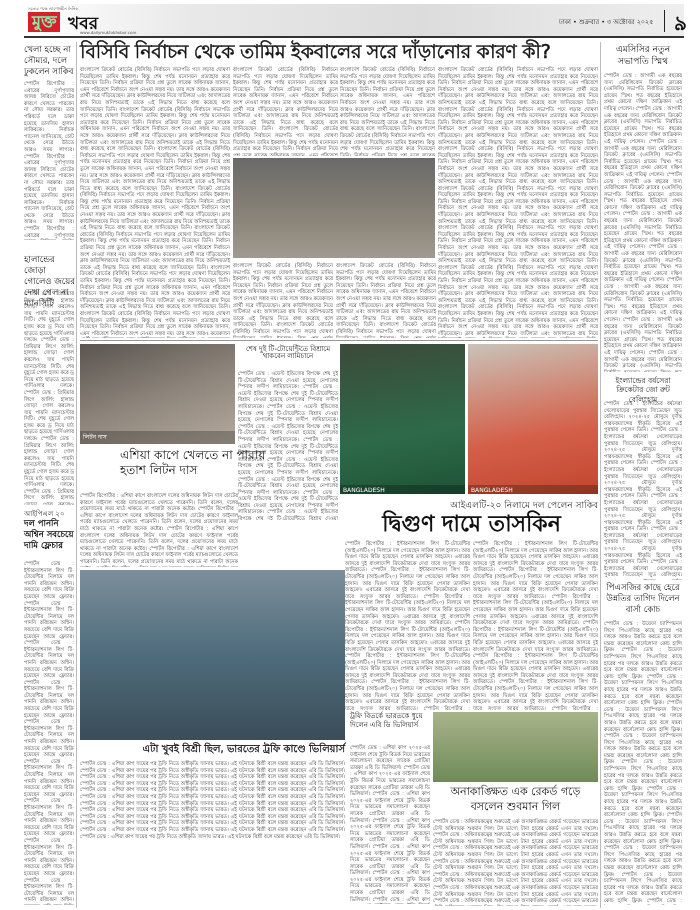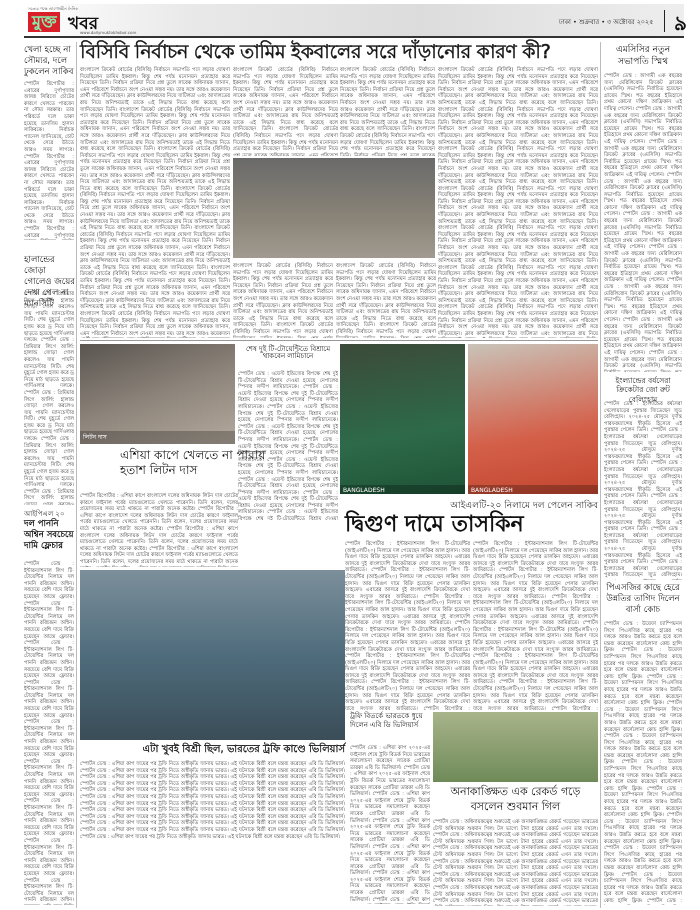--- a/index.html
+++ b/index.html
@@ -64,21 +64,21 @@
 <div class="headline" style="left:80px;top:448px;width:158px;font-size:12px;font-weight:normal;line-height:1.25;text-align:left;margin-left:40px;">এশিয়া কাপে খেলতে না পারায় হতাশ লিটন দাস</div>
 <div class="body" style="left:80px;top:492px;width:158px;height:75px;">স্পোর্টস রিপোর্টার : এশিয়া কাপে বাংলাদেশ দলের অধিনায়ক লিটন দাস চোটের কারণে ফাইনাল পর্বের ম্যাচগুলোতে খেলতে পারেননি। তিনি বলেন, দলের প্রয়োজনের সময় মাঠে থাকতে না পারাটা অনেক কষ্টের। স্পোর্টস রিপোর্টার : এশিয়া কাপে বাংলাদেশ দলের অধিনায়ক লিটন দাস চোটের কারণে ফাইনাল পর্বের ম্যাচগুলোতে খেলতে পারেননি। তিনি বলেন, দলের প্রয়োজনের সময় মাঠে থাকতে না পারাটা অনেক কষ্টের। স্পোর্টস রিপোর্টার : এশিয়া কাপে বাংলাদেশ দলের অধিনায়ক লিটন দাস চোটের কারণে ফাইনাল পর্বের ম্যাচগুলোতে খেলতে পারেননি। তিনি বলেন, দলের প্রয়োজনের সময় মাঠে থাকতে না পারাটা অনেক কষ্টের। স্পোর্টস রিপোর্টার : এশিয়া কাপে বাংলাদেশ দলের অধিনায়ক লিটন দাস চোটের কারণে ফাইনাল পর্বের ম্যাচগুলোতে খেলতে পারেননি। তিনি বলেন, দলের প্রয়োজনের সময় মাঠে থাকতে না পারাটা অনেক কষ্টের। স্পোর্টস রিপোর্টার : এশিয়া কাপে বাংলাদেশ দলের অধিনায়ক লিটন দাস চোটের কারণে ফাইনাল পর্বের ম্যাচগুলোতে খেলতে পারেননি। তিনি বলেন, দলের প্রয়োজনের সময় মাঠে থাকতে না পারাটা অনেক কষ্টের। স্পোর্টস রিপোর্টার : এশিয়া কাপে বাংলাদেশ দলের অধিনায়ক লিটন দাস চোটের কারণে ফাইনাল পর্বের ম্যাচগুলোতে খেলতে পারেননি। তিনি বলেন, দলের প্রয়োজনের সময় মাঠে থাকতে না পারাটা অনেক কষ্টের। স্পোর্টস রিপোর্টার : এশিয়া কাপে বাংলাদেশ দলের অধিনায়ক লিটন দাস চোটের কারণে ফাইনাল পর্বের ম্যাচগুলোতে খেলতে পারেননি। তিনি বলেন, দলের প্রয়োজনের সময় মাঠে থাকতে না পারাটা অনেক কষ্টের। স্পোর্টস রিপোর্টার : এশিয়া কাপে বাংলাদেশ দলের অধিনায়ক লিটন দাস চোটের কারণে ফাইনাল পর্বের ম্যাচগুলোতে খেলতে পারেননি। তিনি বলেন, দলের প্রয়োজনের সময় মাঠে থাকতে না পারাটা অনেক কষ্টের। স্পোর্টস রিপোর্টার : এশিয়া কাপে বাংলাদেশ দলের অধিনায়ক লিটন দাস চোটের কারণে ফাইনাল পর্বের ম্যাচগুলোতে খেলতে পারেননি। তিনি বলেন, দলের প্রয়োজনের সময় মাঠে থাকতে না পারাটা অনেক কষ্টের। স্পোর্টস রিপোর্টার : এশিয়া কাপে বাংলাদেশ দলের অধিনায়ক লিটন দাস চোটের কারণে ফাইনাল পর্বের ম্যাচগুলোতে খেলতে পারেননি। তিনি বলেন, দলের প্রয়োজনের সময় মাঠে থাকতে না পারাটা অনেক কষ্টের। স্পোর্টস রিপোর্টার : এশিয়া কাপে বাংলাদেশ দলের অধিনায়ক লিটন দাস চোটের কারণে ফাইনাল পর্বের ম্যাচগুলোতে খেলতে পারেননি। তিনি বলেন, দলের প্রয়োজনের সময় মাঠে থাকতে না পারাটা অনেক কষ্টের। স্পোর্টস রিপোর্টার : এশিয়া কাপে বাংলাদেশ দলের অধিনায়ক লিটন দাস চোটের কারণে ফাইনাল পর্বের ম্যাচগুলোতে খেলতে পারেননি। তিনি বলেন, দলের প্রয়োজনের সময় মাঠে থাকতে না পারাটা অনেক কষ্টের। </div>
 
 <div class="photo" style="left:340px;top:344px;width:125px;height:150px;background:linear-gradient(170deg,#3c4a3a,#2d6a4a 60%,#1e5236);">
   <span class="cap">BANGLADESH</span>
 </div>
 <div class="photo" style="left:468px;top:344px;width:130px;height:150px;background:linear-gradient(170deg,#c9c3b8,#d4604a 60%,#c2452e);">
   <span class="cap">BANGLADESH</span>
 </div>
 <div class="kicker" style="left:345px;top:498px;width:253px;text-align:right;">আইএলটি-২০ নিলামে দল পেলেন সাকিব</div>
-<div class="headline" style="left:345px;top:512px;width:253px;font-size:22px;">দ্বিগুণ দামে তাসকিন</div>
+<div class="headline" style="left:345px;top:512px;width:253px;font-size:22px;text-align:center;">দ্বিগুণ দামে তাসকিন</div>
 <div class="body" style="left:345px;top:540px;width:125px;height:170px;">স্পোর্টস রিপোর্টার : ইন্টারন্যাশনাল লিগ টি-টোয়েন্টির (আইএলটি২০) নিলামে দল পেয়েছেন সাকিব আল হাসান। আর দ্বিগুণ দামে বিক্রি হয়েছেন পেসার তাসকিন আহমেদ। এবারের আসরে দুই বাংলাদেশি ক্রিকেটারকে দেখা যাবে সংযুক্ত আরব আমিরাতে। স্পোর্টস রিপোর্টার : ইন্টারন্যাশনাল লিগ টি-টোয়েন্টির (আইএলটি২০) নিলামে দল পেয়েছেন সাকিব আল হাসান। আর দ্বিগুণ দামে বিক্রি হয়েছেন পেসার তাসকিন আহমেদ। এবারের আসরে দুই বাংলাদেশি ক্রিকেটারকে দেখা যাবে সংযুক্ত আরব আমিরাতে। স্পোর্টস রিপোর্টার : ইন্টারন্যাশনাল লিগ টি-টোয়েন্টির (আইএলটি২০) নিলামে দল পেয়েছেন সাকিব আল হাসান। আর দ্বিগুণ দামে বিক্রি হয়েছেন পেসার তাসকিন আহমেদ। এবারের আসরে দুই বাংলাদেশি ক্রিকেটারকে দেখা যাবে সংযুক্ত আরব আমিরাতে। স্পোর্টস রিপোর্টার : ইন্টারন্যাশনাল লিগ টি-টোয়েন্টির (আইএলটি২০) নিলামে দল পেয়েছেন সাকিব আল হাসান। আর দ্বিগুণ দামে বিক্রি হয়েছেন পেসার তাসকিন আহমেদ। এবারের আসরে দুই বাংলাদেশি ক্রিকেটারকে দেখা যাবে সংযুক্ত আরব আমিরাতে। স্পোর্টস রিপোর্টার : ইন্টারন্যাশনাল লিগ টি-টোয়েন্টির (আইএলটি২০) নিলামে দল পেয়েছেন সাকিব আল হাসান। আর দ্বিগুণ দামে বিক্রি হয়েছেন পেসার তাসকিন আহমেদ। এবারের আসরে দুই বাংলাদেশি ক্রিকেটারকে দেখা যাবে সংযুক্ত আরব আমিরাতে। স্পোর্টস রিপোর্টার : ইন্টারন্যাশনাল লিগ টি-টোয়েন্টির (আইএলটি২০) নিলামে দল পেয়েছেন সাকিব আল হাসান। আর দ্বিগুণ দামে বিক্রি হয়েছেন পেসার তাসকিন আহমেদ। এবারের আসরে দুই বাংলাদেশি ক্রিকেটারকে দেখা যাবে সংযুক্ত আরব আমিরাতে। স্পোর্টস রিপোর্টার : ইন্টারন্যাশনাল লিগ টি-টোয়েন্টির (আইএলটি২০) নিলামে দল পেয়েছেন সাকিব আল হাসান। আর দ্বিগুণ দামে বিক্রি হয়েছেন পেসার তাসকিন আহমেদ। এবারের আসরে দুই বাংলাদেশি ক্রিকেটারকে দেখা যাবে সংযুক্ত আরব আমিরাতে। স্পোর্টস রিপোর্টার : ইন্টারন্যাশনাল লিগ টি-টোয়েন্টির (আইএলটি২০) নিলামে দল পেয়েছেন সাকিব আল হাসান। আর দ্বিগুণ দামে বিক্রি হয়েছেন পেসার তাসকিন আহমেদ। এবারের আসরে দুই বাংলাদেশি ক্রিকেটারকে দেখা যাবে সংযুক্ত আরব আমিরাতে। স্পোর্টস রিপোর্টার : ইন্টারন্যাশনাল লিগ টি-টোয়েন্টির (আইএলটি২০) নিলামে দল পেয়েছেন সাকিব আল হাসান। আর দ্বিগুণ দামে বিক্রি হয়েছেন পেসার তাসকিন আহমেদ। এবারের আসরে দুই বাংলাদেশি ক্রিকেটারকে দেখা যাবে সংযুক্ত আরব আমিরাতে। স্পোর্টস রিপোর্টার : ইন্টারন্যাশনাল লিগ টি-টোয়েন্টির (আইএলটি২০) নিলামে দল পেয়েছেন সাকিব আল হাসান। আর দ্বিগুণ দামে বিক্রি হয়েছেন পেসার তাসকিন আহমেদ। এবারের আসরে দুই বাংলাদেশি ক্রিকেটারকে দেখা যাবে সংযুক্ত আরব আমিরাতে। স্পোর্টস রিপোর্টার : ইন্টারন্যাশনাল লিগ টি-টোয়েন্টির (আইএলটি২০) নিলামে দল পেয়েছেন সাকিব আল হাসান। আর দ্বিগুণ দামে বিক্রি হয়েছেন পেসার তাসকিন আহমেদ। এবারের আসরে দুই বাংলাদেশি ক্রিকেটারকে দেখা যাবে সংযুক্ত আরব আমিরাতে। স্পোর্টস রিপোর্টার : ইন্টারন্যাশনাল লিগ টি-টোয়েন্টির (আইএলটি২০) নিলামে দল পেয়েছেন সাকিব আল হাসান। আর দ্বিগুণ দামে বিক্রি হয়েছেন পেসার তাসকিন আহমেদ। এবারের আসরে দুই বাংলাদেশি ক্রিকেটারকে দেখা যাবে সংযুক্ত আরব আমিরাতে। </div>
 <div class="body" style="left:473px;top:540px;width:125px;height:170px;">স্পোর্টস রিপোর্টার : ইন্টারন্যাশনাল লিগ টি-টোয়েন্টির (আইএলটি২০) নিলামে দল পেয়েছেন সাকিব আল হাসান। আর দ্বিগুণ দামে বিক্রি হয়েছেন পেসার তাসকিন আহমেদ। এবারের আসরে দুই বাংলাদেশি ক্রিকেটারকে দেখা যাবে সংযুক্ত আরব আমিরাতে। স্পোর্টস রিপোর্টার : ইন্টারন্যাশনাল লিগ টি-টোয়েন্টির (আইএলটি২০) নিলামে দল পেয়েছেন সাকিব আল হাসান। আর দ্বিগুণ দামে বিক্রি হয়েছেন পেসার তাসকিন আহমেদ। এবারের আসরে দুই বাংলাদেশি ক্রিকেটারকে দেখা যাবে সংযুক্ত আরব আমিরাতে। স্পোর্টস রিপোর্টার : ইন্টারন্যাশনাল লিগ টি-টোয়েন্টির (আইএলটি২০) নিলামে দল পেয়েছেন সাকিব আল হাসান। আর দ্বিগুণ দামে বিক্রি হয়েছেন পেসার তাসকিন আহমেদ। এবারের আসরে দুই বাংলাদেশি ক্রিকেটারকে দেখা যাবে সংযুক্ত আরব আমিরাতে। স্পোর্টস রিপোর্টার : ইন্টারন্যাশনাল লিগ টি-টোয়েন্টির (আইএলটি২০) নিলামে দল পেয়েছেন সাকিব আল হাসান। আর দ্বিগুণ দামে বিক্রি হয়েছেন পেসার তাসকিন আহমেদ। এবারের আসরে দুই বাংলাদেশি ক্রিকেটারকে দেখা যাবে সংযুক্ত আরব আমিরাতে। স্পোর্টস রিপোর্টার : ইন্টারন্যাশনাল লিগ টি-টোয়েন্টির (আইএলটি২০) নিলামে দল পেয়েছেন সাকিব আল হাসান। আর দ্বিগুণ দামে বিক্রি হয়েছেন পেসার তাসকিন আহমেদ। এবারের আসরে দুই বাংলাদেশি ক্রিকেটারকে দেখা যাবে সংযুক্ত আরব আমিরাতে। স্পোর্টস রিপোর্টার : ইন্টারন্যাশনাল লিগ টি-টোয়েন্টির (আইএলটি২০) নিলামে দল পেয়েছেন সাকিব আল হাসান। আর দ্বিগুণ দামে বিক্রি হয়েছেন পেসার তাসকিন আহমেদ। এবারের আসরে দুই বাংলাদেশি ক্রিকেটারকে দেখা যাবে সংযুক্ত আরব আমিরাতে। স্পোর্টস রিপোর্টার : ইন্টারন্যাশনাল লিগ টি-টোয়েন্টির (আইএলটি২০) নিলামে দল পেয়েছেন সাকিব আল হাসান। আর দ্বিগুণ দামে বিক্রি হয়েছেন পেসার তাসকিন আহমেদ। এবারের আসরে দুই বাংলাদেশি ক্রিকেটারকে দেখা যাবে সংযুক্ত আরব আমিরাতে। স্পোর্টস রিপোর্টার : ইন্টারন্যাশনাল লিগ টি-টোয়েন্টির (আইএলটি২০) নিলামে দল পেয়েছেন সাকিব আল হাসান। আর দ্বিগুণ দামে বিক্রি হয়েছেন পেসার তাসকিন আহমেদ। এবারের আসরে দুই বাংলাদেশি ক্রিকেটারকে দেখা যাবে সংযুক্ত আরব আমিরাতে। স্পোর্টস রিপোর্টার : ইন্টারন্যাশনাল লিগ টি-টোয়েন্টির (আইএলটি২০) নিলামে দল পেয়েছেন সাকিব আল হাসান। আর দ্বিগুণ দামে বিক্রি হয়েছেন পেসার তাসকিন আহমেদ। এবারের আসরে দুই বাংলাদেশি ক্রিকেটারকে দেখা যাবে সংযুক্ত আরব আমিরাতে। স্পোর্টস রিপোর্টার : ইন্টারন্যাশনাল লিগ টি-টোয়েন্টির (আইএলটি২০) নিলামে দল পেয়েছেন সাকিব আল হাসান। আর দ্বিগুণ দামে বিক্রি হয়েছেন পেসার তাসকিন আহমেদ। এবারের আসরে দুই বাংলাদেশি ক্রিকেটারকে দেখা যাবে সংযুক্ত আরব আমিরাতে। স্পোর্টস রিপোর্টার : ইন্টারন্যাশনাল লিগ টি-টোয়েন্টির (আইএলটি২০) নিলামে দল পেয়েছেন সাকিব আল হাসান। আর দ্বিগুণ দামে বিক্রি হয়েছেন পেসার তাসকিন আহমেদ। এবারের আসরে দুই বাংলাদেশি ক্রিকেটারকে দেখা যাবে সংযুক্ত আরব আমিরাতে। স্পোর্টস রিপোর্টার : ইন্টারন্যাশনাল লিগ টি-টোয়েন্টির (আইএলটি২০) নিলামে দল পেয়েছেন সাকিব আল হাসান। আর দ্বিগুণ দামে বিক্রি হয়েছেন পেসার তাসকিন আহমেদ। এবারের আসরে দুই বাংলাদেশি ক্রিকেটারকে দেখা যাবে সংযুক্ত আরব আমিরাতে। </div>
 
 <div class="photo" style="left:80px;top:570px;width:265px;height:170px;background:linear-gradient(180deg,#7c8f9b,#4f6c7c 50%,#3a4d58);"></div>
 <div class="headline" style="left:80px;top:744px;width:265px;font-size:10px;font-weight:normal;text-align:right;-webkit-text-stroke:0.3px #111;">এটা খুবই বিশ্রী ছিল, ভারতের ট্রফি কাণ্ডে ভিলিয়ার্স</div>
 <div class="body" style="left:80px;top:760px;width:265px;height:145px;">স্পোর্টস ডেস্ক : এশিয়া কাপ জয়ের পর ট্রফি নিতে অস্বীকৃতি জানায় ভারত। এই ঘটনাকে বিশ্রী বলে মন্তব্য করেছেন এবি ডি ভিলিয়ার্স। স্পোর্টস ডেস্ক : এশিয়া কাপ জয়ের পর ট্রফি নিতে অস্বীকৃতি জানায় ভারত। এই ঘটনাকে বিশ্রী বলে মন্তব্য করেছেন এবি ডি ভিলিয়ার্স। স্পোর্টস ডেস্ক : এশিয়া কাপ জয়ের পর ট্রফি নিতে অস্বীকৃতি জানায় ভারত। এই ঘটনাকে বিশ্রী বলে মন্তব্য করেছেন এবি ডি ভিলিয়ার্স। স্পোর্টস ডেস্ক : এশিয়া কাপ জয়ের পর ট্রফি নিতে অস্বীকৃতি জানায় ভারত। এই ঘটনাকে বিশ্রী বলে মন্তব্য করেছেন এবি ডি ভিলিয়ার্স। স্পোর্টস ডেস্ক : এশিয়া কাপ জয়ের পর ট্রফি নিতে অস্বীকৃতি জানায় ভারত। এই ঘটনাকে বিশ্রী বলে মন্তব্য করেছেন এবি ডি ভিলিয়ার্স। স্পোর্টস ডেস্ক : এশিয়া কাপ জয়ের পর ট্রফি নিতে অস্বীকৃতি জানায় ভারত। এই ঘটনাকে বিশ্রী বলে মন্তব্য করেছেন এবি ডি ভিলিয়ার্স। স্পোর্টস ডেস্ক : এশিয়া কাপ জয়ের পর ট্রফি নিতে অস্বীকৃতি জানায় ভারত। এই ঘটনাকে বিশ্রী বলে মন্তব্য করেছেন এবি ডি ভিলিয়ার্স। স্পোর্টস ডেস্ক : এশিয়া কাপ জয়ের পর ট্রফি নিতে অস্বীকৃতি জানায় ভারত। এই ঘটনাকে বিশ্রী বলে মন্তব্য করেছেন এবি ডি ভিলিয়ার্স। স্পোর্টস ডেস্ক : এশিয়া কাপ জয়ের পর ট্রফি নিতে অস্বীকৃতি জানায় ভারত। এই ঘটনাকে বিশ্রী বলে মন্তব্য করেছেন এবি ডি ভিলিয়ার্স। স্পোর্টস ডেস্ক : এশিয়া কাপ জয়ের পর ট্রফি নিতে অস্বীকৃতি জানায় ভারত। এই ঘটনাকে বিশ্রী বলে মন্তব্য করেছেন এবি ডি ভিলিয়ার্স। স্পোর্টস ডেস্ক : এশিয়া কাপ জয়ের পর ট্রফি নিতে অস্বীকৃতি জানায় ভারত। এই ঘটনাকে বিশ্রী বলে মন্তব্য করেছেন এবি ডি ভিলিয়ার্স। স্পোর্টস ডেস্ক : এশিয়া কাপ জয়ের পর ট্রফি নিতে অস্বীকৃতি জানায় ভারত। এই ঘটনাকে বিশ্রী বলে মন্তব্য করেছেন এবি ডি ভিলিয়ার্স। </div>
 <div class="headline" style="left:350px;top:712px;width:80px;font-size:7px;font-weight:normal;line-height:1.3;">ট্রফি বিতর্কে ভারতকে ধুয়ে দিলেন এবি ডি ভিলিয়ার্স</div>
 <div class="body" style="left:350px;top:744px;width:80px;height:160px;">স্পোর্টস ডেস্ক : এশিয়া কাপ ২০২৫-এর ফাইনাল শেষে ট্রফি বিতর্ক নিয়ে ভারতের সমালোচনা করেছেন সাবেক প্রোটিয়া তারকা এবি ডি ভিলিয়ার্স। স্পোর্টস ডেস্ক : এশিয়া কাপ ২০২৫-এর ফাইনাল শেষে ট্রফি বিতর্ক নিয়ে ভারতের সমালোচনা করেছেন সাবেক প্রোটিয়া তারকা এবি ডি ভিলিয়ার্স। স্পোর্টস ডেস্ক : এশিয়া কাপ ২০২৫-এর ফাইনাল শেষে ট্রফি বিতর্ক নিয়ে ভারতের সমালোচনা করেছেন সাবেক প্রোটিয়া তারকা এবি ডি ভিলিয়ার্স। স্পোর্টস ডেস্ক : এশিয়া কাপ ২০২৫-এর ফাইনাল শেষে ট্রফি বিতর্ক নিয়ে ভারতের সমালোচনা করেছেন সাবেক প্রোটিয়া তারকা এবি ডি ভিলিয়ার্স। স্পোর্টস ডেস্ক : এশিয়া কাপ ২০২৫-এর ফাইনাল শেষে ট্রফি বিতর্ক নিয়ে ভারতের সমালোচনা করেছেন সাবেক প্রোটিয়া তারকা এবি ডি ভিলিয়ার্স। স্পোর্টস ডেস্ক : এশিয়া কাপ ২০২৫-এর ফাইনাল শেষে ট্রফি বিতর্ক নিয়ে ভারতের সমালোচনা করেছেন সাবেক প্রোটিয়া তারকা এবি ডি ভিলিয়ার্স। স্পোর্টস ডেস্ক : এশিয়া কাপ ২০২৫-এর ফাইনাল শেষে ট্রফি বিতর্ক নিয়ে ভারতের সমালোচনা করেছেন সাবেক প্রোটিয়া তারকা এবি ডি ভিলিয়ার্স। স্পোর্টস ডেস্ক : এশিয়া কাপ ২০২৫-এর ফাইনাল শেষে ট্রফি বিতর্ক নিয়ে ভারতের সমালোচনা করেছেন সাবেক প্রোটিয়া তারকা এবি ডি ভিলিয়ার্স। স্পোর্টস ডেস্ক : এশিয়া কাপ ২০২৫-এর ফাইনাল শেষে ট্রফি বিতর্ক নিয়ে ভারতের সমালোচনা করেছেন সাবেক প্রোটিয়া তারকা এবি ডি ভিলিয়ার্স। স্পোর্টস ডেস্ক : এশিয়া কাপ ২০২৫-এর ফাইনাল শেষে ট্রফি বিতর্ক নিয়ে ভারতের সমালোচনা করেছেন সাবেক প্রোটিয়া তারকা এবি ডি ভিলিয়ার্স। স্পোর্টস ডেস্ক : এশিয়া কাপ ২০২৫-এর ফাইনাল শেষে ট্রফি বিতর্ক নিয়ে ভারতের সমালোচনা করেছেন সাবেক প্রোটিয়া তারকা এবি ডি ভিলিয়ার্স। স্পোর্টস ডেস্ক : এশিয়া কাপ ২০২৫-এর ফাইনাল শেষে ট্রফি বিতর্ক নিয়ে ভারতের সমালোচনা করেছেন সাবেক প্রোটিয়া তারকা এবি ডি ভিলিয়ার্স। </div>
 
 <div class="photo" style="left:433px;top:712px;width:165px;height:70px;background:linear-gradient(180deg,#a8b48a,#6f8a58);"></div>

